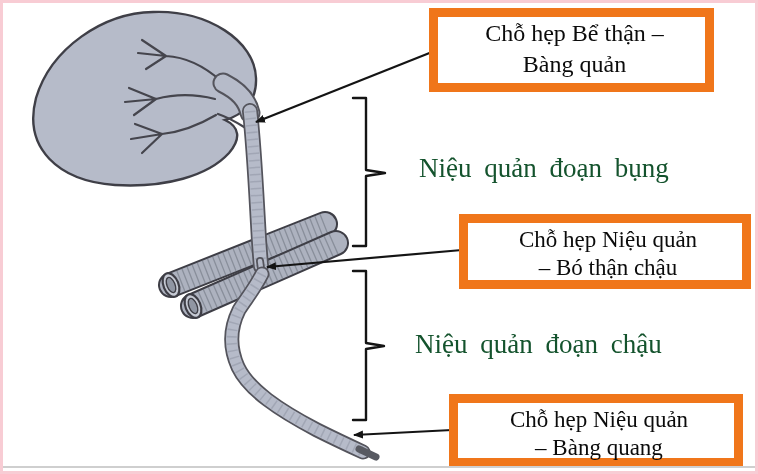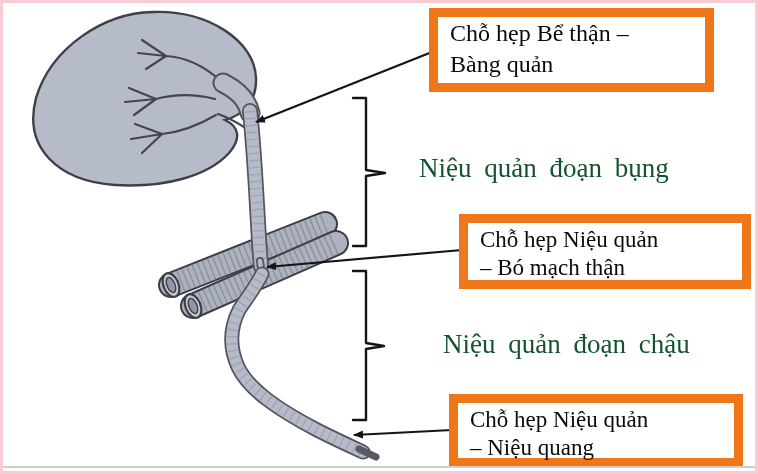--- a/index.html
+++ b/index.html
@@ -14,34 +14,35 @@
   }
   .art{position:absolute;left:0;top:0;width:758px;height:474px;}
   .callout{
     position:absolute;
     box-sizing:border-box;
     background:#ffffff;
     border:9px solid #f0761a;
     color:#0b0b0b;
     padding:1px 6px 12px 12px;
     white-space:nowrap;
+    text-align:center;
   }
   .callout .ln{display:block;}
   #callout-upj{left:426px;top:5px;width:285px;height:84px;font-size:24px;line-height:31px;}
   #callout-iliac{left:456px;top:211px;width:292px;height:75px;font-size:23px;line-height:28px;padding-top:3px;}
   #callout-bladder{left:446px;top:391px;width:294px;height:73px;font-size:23px;line-height:28px;padding-top:3px;}
   .seg-label{
     position:absolute;
     color:#14532d;
     font-size:27px;
     white-space:nowrap;
     word-spacing:6px;
   }
   #seg-abdominal{left:416px;top:150px;}
-  #seg-pelvic{left:440px;top:326px;}
+  #seg-pelvic{left:412px;top:326px;}
   .bottom-hairline{
     position:absolute;left:0;top:463px;width:752px;height:2px;
     background:#cfcfcf;
   }
 </style>
 </head>
 <body>
 
 <div class="stage">
 
@@ -115,25 +116,25 @@
     </g>
   </svg>
 
   <div class="callout" id="callout-upj">
     <span class="ln">Chỗ hẹp Bể thận –</span>
     <span class="ln">Bàng quản</span>
   </div>
 
   <div class="callout" id="callout-iliac">
     <span class="ln">Chỗ hẹp Niệu quản</span>
-    <span class="ln">– Bó mạch thận</span>
+    <span class="ln">– Bó thận chậu</span>
   </div>
 
   <div class="callout" id="callout-bladder">
     <span class="ln">Chỗ hẹp Niệu quản</span>
-    <span class="ln">– Niệu quang</span>
+    <span class="ln">– Bàng quang</span>
   </div>
 
   <div class="seg-label" id="seg-abdominal">Niệu quản đoạn bụng</div>
   <div class="seg-label" id="seg-pelvic">Niệu quản đoạn chậu</div>
 
   <div class="bottom-hairline"></div>
 </div>
 
 </body></html>

